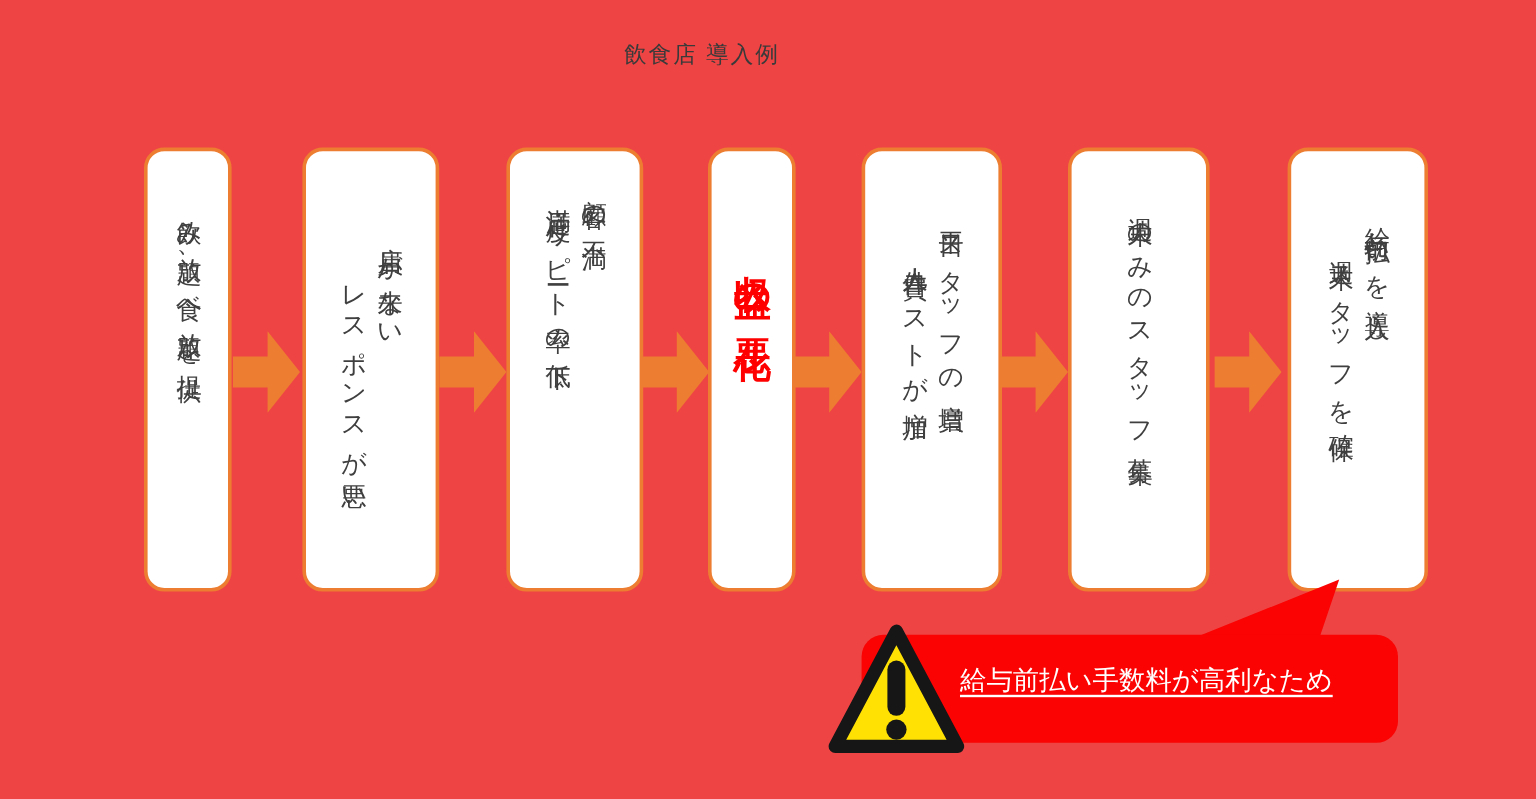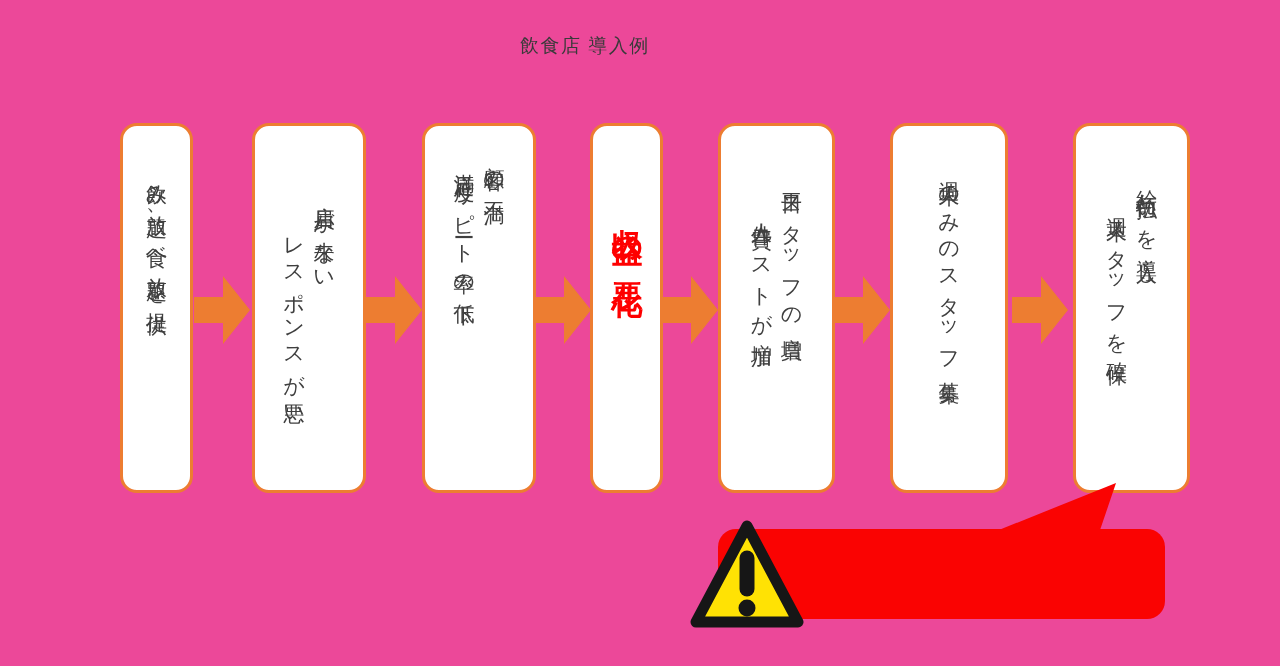--- a/index.html
+++ b/index.html
@@ -1,17 +1,17 @@
 <!DOCTYPE html>
 <html><head>
 <meta charset="utf-8">
 <style>
   html,body{margin:0;padding:0;background:#fff;}
   .canvas{
-    position:relative;width:1280px;height:666px;background:#ec4899;overflow:hidden;
+    position:relative;width:1280px;height:666px;background:#ef4444;overflow:hidden;
     font-family:"Liberation Sans","DejaVu Sans",sans-serif;
   }
   .page-title{
     position:absolute;left:520px;top:33px;font-size:19px;letter-spacing:1.5px;
     color:#3a3a3a;white-space:nowrap;
   }
   
   .fbox{
     position:absolute;top:123px;height:370px;background:#ffffff;
     border:3px solid #ED7D31;border-radius:17px;box-sizing:border-box;
@@ -125,20 +125,21 @@
   </svg>
   <svg class="arrow a6" viewBox="0 0 56 68">
     <polygon points="0,21 29,21 29,0 56,34 29,68 29,47 0,47" fill="#ED7D31"></polygon>
   </svg>
 
   <svg class="callout-tail" viewBox="0 0 140 56">
     <polygon points="4,56 136,3 118,56" fill="#fa0302"></polygon>
   </svg>
   <div class="callout-rect"></div>
   <div class="callout-text">
+    <div class="cl">給与前払い手数料が高利なため</div>
   </div>
   <svg class="warn-icon" viewBox="0 0 114 114">
     <path d="M57,9 L108,105 L6,105 Z" fill="#FFE204" stroke="#161616" stroke-width="11" stroke-linejoin="round"></path>
     <line x1="57" y1="41" x2="57" y2="72" stroke="#161616" stroke-width="15" stroke-linecap="round"></line>
     <circle cx="57" cy="91" r="8.5" fill="#161616"></circle>
   </svg>
 
 </div>
 
 </body></html>

